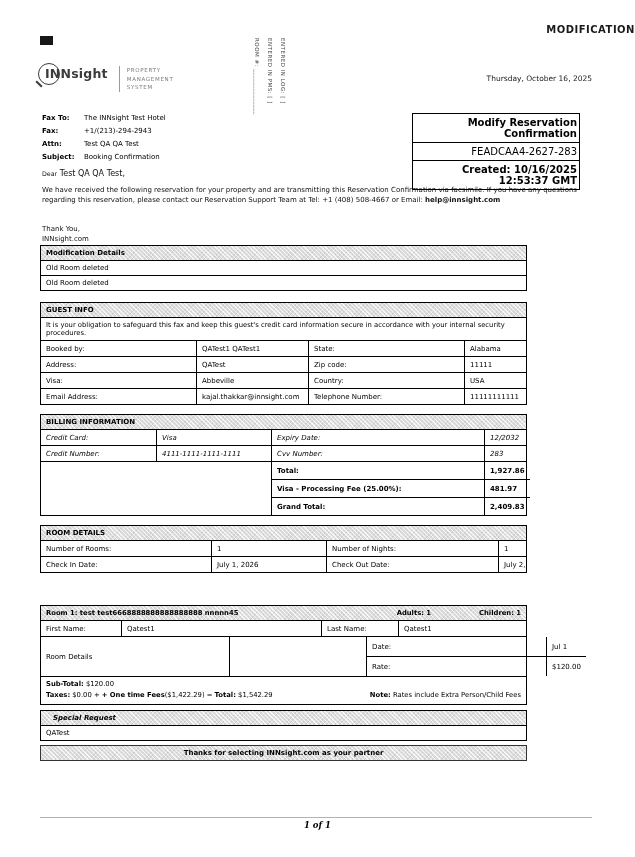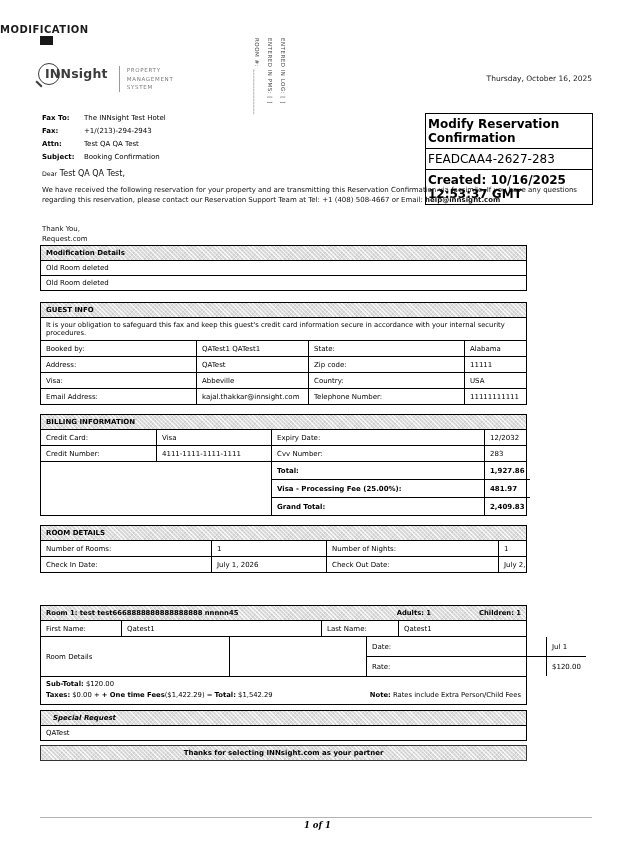--- a/index.html
+++ b/index.html
@@ -1,37 +1,37 @@
 <!DOCTYPE html>
 <html><head>
 <meta charset="utf-8">
 <style>
   html,body{margin:0;padding:0;background:#fff;}
   body{width:635px;height:857px;position:relative;font-family:"DejaVu Sans",sans-serif;color:#000;}
   .sheet{position:absolute;inset:0;overflow:hidden;}
 
   
-  .doc-title{position:absolute;top:24px;left:0;right:0;text-align:left;font-size:10px;font-weight:bold;letter-spacing:.5px;color:#1a1a1a;}
+  .doc-title{position:absolute;top:24px;left:0;right:0;text-align:right;font-size:10px;font-weight:bold;letter-spacing:.5px;color:#1a1a1a;}
   .redaction-mark{position:absolute;left:40px;top:36px;width:13px;height:9px;background:#171717;}
   .logo{position:absolute;left:42px;top:66px;display:flex;align-items:flex-start;}
   .logo-mark{position:relative;font-weight:bold;color:#3c3c3c;font-size:12.5px;padding-left:3px;letter-spacing:.2px;}
   .logo-circle{position:absolute;left:-4px;top:-3px;width:20px;height:20px;border:1.6px solid #3c3c3c;border-radius:50%;}
   .logo-handle{position:absolute;left:-7px;top:17px;width:8px;height:2px;background:#3c3c3c;transform:rotate(45deg);}
   .logo-div{width:1px;height:26px;background:#9a9a9a;margin:0 7px 0 11px;}
   .logo-tag{font-size:5.5px;color:#7b7b7b;letter-spacing:.7px;line-height:1.55;}
   .stamp{position:absolute;left:254px;top:38px;display:flex;gap:7px;}
   .stamp span{writing-mode:vertical-rl;font-size:5.5px;color:#4a4a4a;letter-spacing:.5px;white-space:nowrap;}
   .doc-date{position:absolute;right:43px;top:74px;font-size:7.5px;color:#222;}
 
   
   .fax{position:absolute;left:42px;top:112px;font-size:7px;line-height:1.85;}
   .fax .lbl{display:inline-block;width:42px;font-weight:bold;}
 
   
-  .confirm-box{position:absolute;left:425px;top:113px;width:166px;border:1.5px solid #000;text-align:left;font-size:12px;background:#fff;}
+  .confirm-box{position:absolute;left:412px;top:113px;width:166px;border:1.5px solid #000;text-align:right;font-size:10px;background:#fff;}
   .confirm-row{padding:3px 2px;}
   .confirm-row + .confirm-row{border-top:1px solid #000;}
   .bold{font-weight:bold;}
 
   
   .letter{position:absolute;left:42px;top:168px;width:552px;font-size:7px;line-height:1.4;color:#111;}
   .dear{margin-bottom:6px;}
   .dear .small{font-size:6.3px;}
   .dear .name{font-size:8px;}
   .para{margin-bottom:20px;}
@@ -42,21 +42,21 @@
   .hatch{background-color:#dedede;
     background-image:repeating-linear-gradient(45deg,rgba(255,255,255,.75) 0 1px,transparent 1px 3px),
                      repeating-linear-gradient(-45deg,rgba(0,0,0,.07) 0 1px,transparent 1px 3px);}
   .sec-h{font-size:7px;font-weight:bold;padding:3px 5px;}
   .plain-row{border-top:1px solid #000;font-size:7px;padding:3px 5px;}
   .note-row{border-top:1px solid #000;font-size:6.8px;padding:3px 5px;}
   .grid{display:grid;border-top:1px solid #000;}
   .cell{font-size:7px;padding:3.5px 5px;overflow:hidden;white-space:nowrap;}
   .cell.bl{border-left:1px solid #000;}
   .g-guest{grid-template-columns:155px 112px 156px 1fr;}
-  .g-bill{grid-template-columns:115px 115px 213px 1fr;}
+  .g-bill{grid-template-columns:115px 115px 213px 1fr;font-style:italic;}
   .g-btot{display:grid;grid-template-columns:230px 213px 1fr;border-top:1px solid #000;}
   .g-btot .blank{grid-row:1 / span 3;}
   .g-btot .tcell{font-size:7px;font-weight:bold;padding:4.5px 5px;border-left:1px solid #000;}
   .g-btot .tcell.bt{border-top:1px solid #000;}
   .g-room{grid-template-columns:170px 115px 172px 1fr;}
   .room-h{display:flex;font-size:6.8px;font-weight:bold;padding:3px 5px;}
   .room-h .rname{flex:1;}
   .room-h .radults{margin-right:48px;}
   .g-names{grid-template-columns:80px 200px 77px 1fr;}
   .g-sub{grid-template-columns:188px 137px 180px 1fr;}
@@ -112,21 +112,21 @@
   <div class="confirm-box">
     <div class="confirm-row bold">Modify Reservation Confirmation</div>
     <div class="confirm-row">FEADCAA4-2627-283</div>
     <div class="confirm-row bold">Created: 10/16/2025 12:53:37 GMT</div>
   </div>
 
   <div class="letter">
     <div class="dear"><span class="small">Dear</span><span class="name"> Test QA QA Test,</span></div>
     <div class="para"><span>We have received the following reservation for your property and are transmitting this Reservation Confirmation via facsimile. If you have any questions regarding this reservation, please contact our Reservation Support Team at Tel: +1 (408) 508-4667 or Email: </span><span class="bold">help@innsight.com</span></div>
     <div>Thank You,</div>
-    <div>Request.com</div>
+    <div>INNsight.com</div>
   </div>
 
   <div class="sections">
 
     <div class="section mb11">
       <div class="sec-h hatch">Modification Details</div>
       <div class="plain-row">Old Room deleted</div>
       <div class="plain-row">Old Room deleted</div>
     </div>
 

